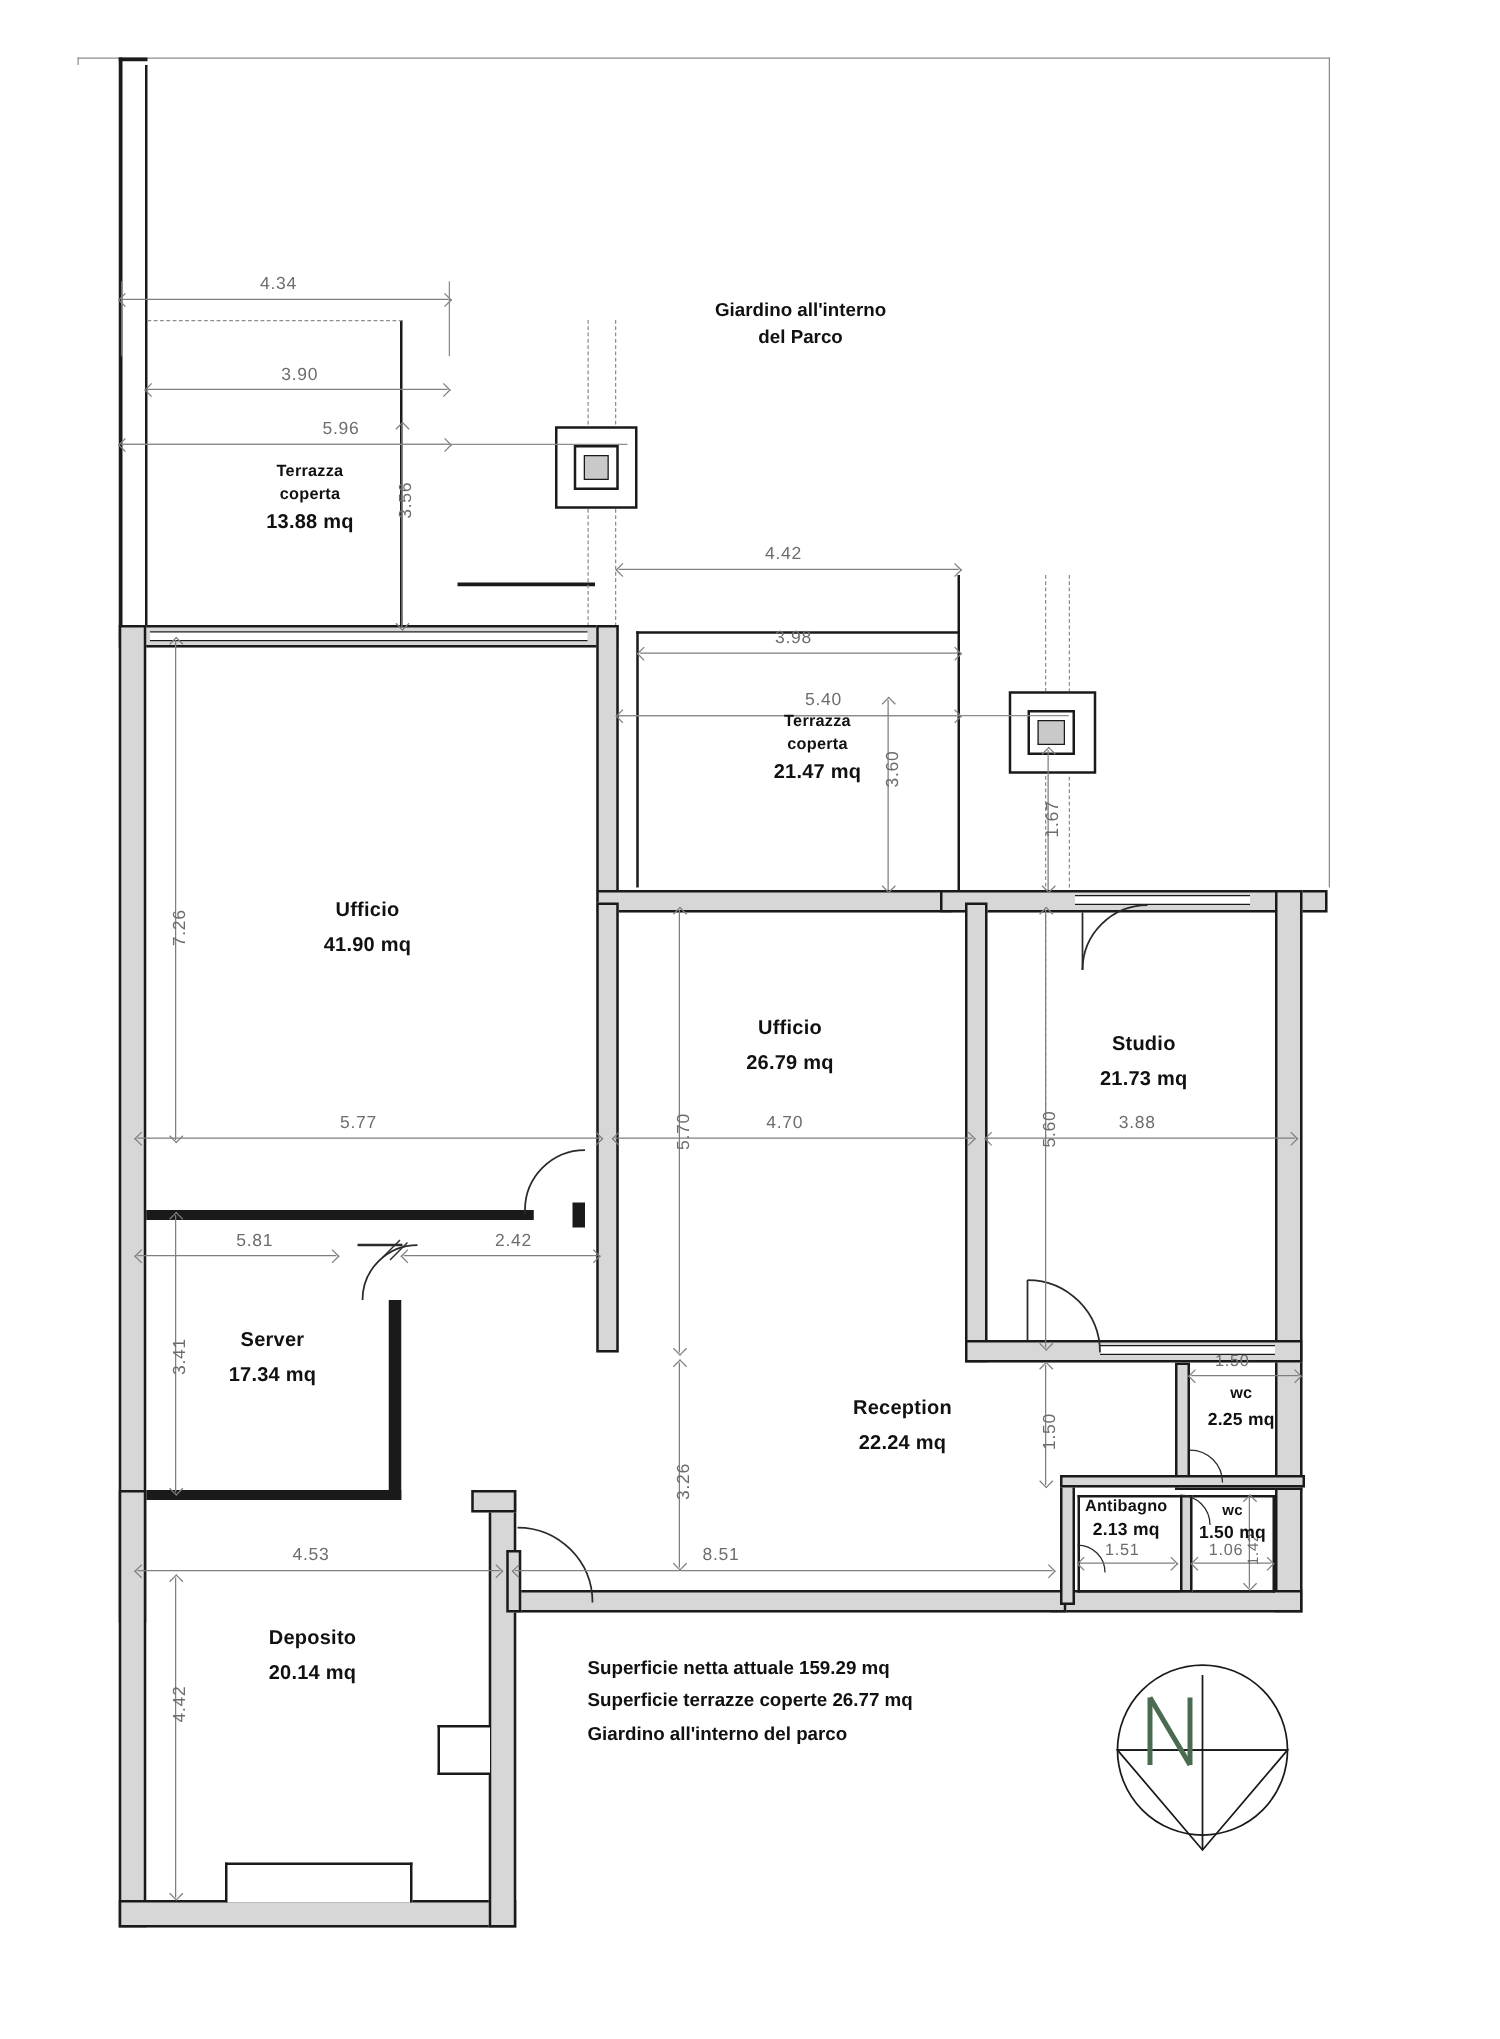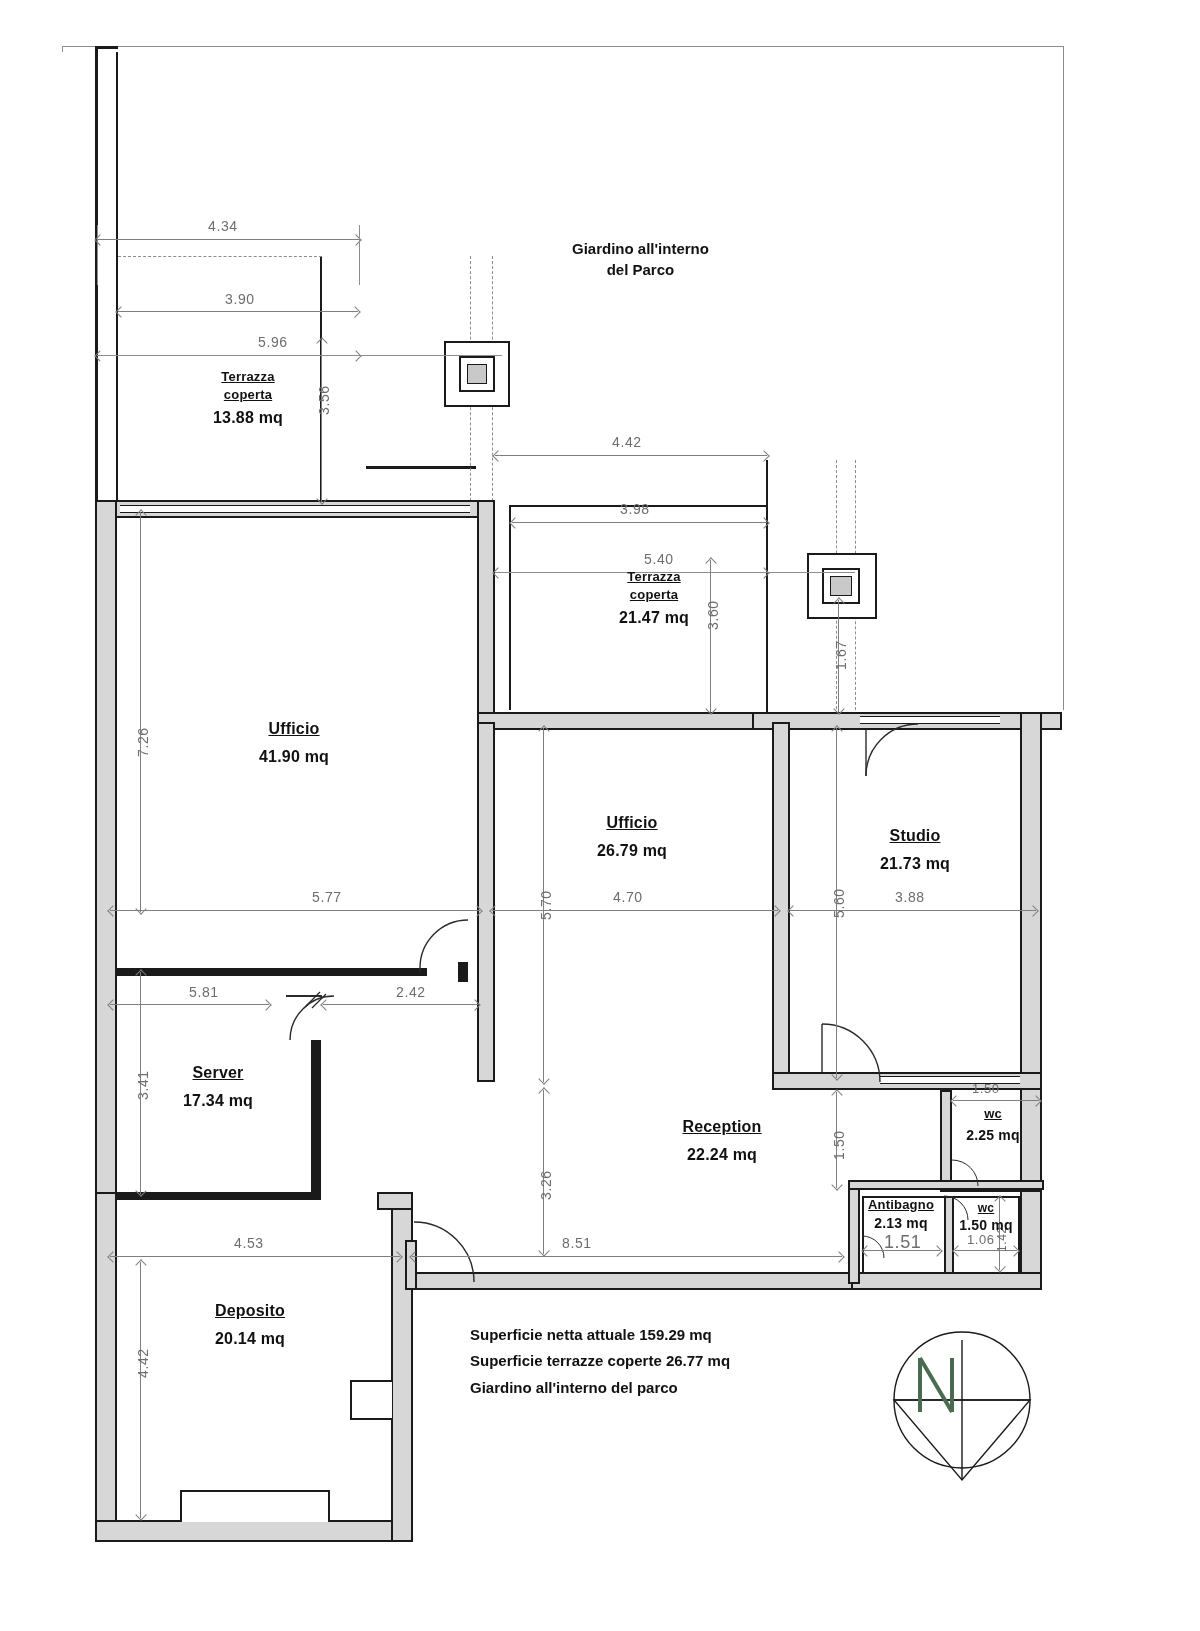--- a/index.html
+++ b/index.html
@@ -103,21 +103,20 @@
     text-align: center;
     color: #111;
     white-space: nowrap;
   }
   .roomlabel .nm {
     display: block;
     font-size: 16px;
     font-weight: bold;
     letter-spacing: .2px;
     line-height: 1.35;
-    text-decoration: underline;
   }
   .roomlabel .ar {
     display: block;
     font-size: 16px;
     font-weight: bold;
     letter-spacing: .2px;
     line-height: 1.35;
   }
   .roomlabel.small .nm,
   .roomlabel.small .ar { font-size: 13px; }
@@ -271,21 +270,21 @@
   <div class="dimtxt" style="left:612px;top:434px;">4.42</div>
 
   <div class="dimline" style="left:512px;top:522px;width:255px;"></div>
   <div class="dimtxt" style="left:620px;top:501px;">3.98</div>
 
   <div class="dimline" style="left:495px;top:572px;width:272px;"></div>
   <div class="dimtxt" style="left:644px;top:551px;">5.40</div>
   <div class="hair" style="left:495px;top:572px;width:360px;height:1px;"></div>
 
   <div class="dimline" style="left:110px;top:910px;width:370px;"></div>
-  <div class="dimtxt" style="left:272px;top:889px;margin-left:40px;">5.77</div>
+  <div class="dimtxt" style="left:272px;top:889px;">5.77</div>
 
   <div class="dimline" style="left:492px;top:910px;width:286px;"></div>
   <div class="dimtxt" style="left:613px;top:889px;">4.70</div>
 
   <div class="dimline" style="left:790px;top:910px;width:246px;"></div>
   <div class="dimtxt" style="left:895px;top:889px;">3.88</div>
 
   <div class="dimline" style="left:110px;top:1004px;width:159px;"></div>
   <div class="dimtxt" style="left:189px;top:984px;">5.81</div>
 
@@ -295,21 +294,21 @@
   <div class="dimline" style="left:110px;top:1256px;width:290px;"></div>
   <div class="dimtxt" style="left:234px;top:1235px;">4.53</div>
 
   <div class="dimline" style="left:412px;top:1256px;width:430px;"></div>
   <div class="dimtxt" style="left:562px;top:1235px;">8.51</div>
 
   <div class="dimline" style="left:953px;top:1100px;width:86px;"></div>
   <div class="dimtxt" style="left:972px;top:1081px;font-size:13px;">1.50</div>
 
   <div class="dimline" style="left:864px;top:1250px;width:76px;"></div>
-  <div class="dimtxt" style="left:884px;top:1232px;font-size:18px;text-align:center;">1.51</div>
+  <div class="dimtxt" style="left:884px;top:1232px;font-size:13px;text-align:center;">1.51</div>
 
   <div class="dimline" style="left:955px;top:1250px;width:62px;"></div>
   <div class="dimtxt" style="left:967px;top:1232px;font-size:13px;">1.06</div>
 
   <div class="dimline-v" style="left:321px;top:340px;height:162px;"></div>
   <div class="dimtxt-v" style="left:316px;top:415px;">3.56</div>
 
   <div class="dimline-v" style="left:710px;top:560px;height:152px;"></div>
   <div class="dimtxt-v" style="left:705px;top:630px;">3.60</div>
 

